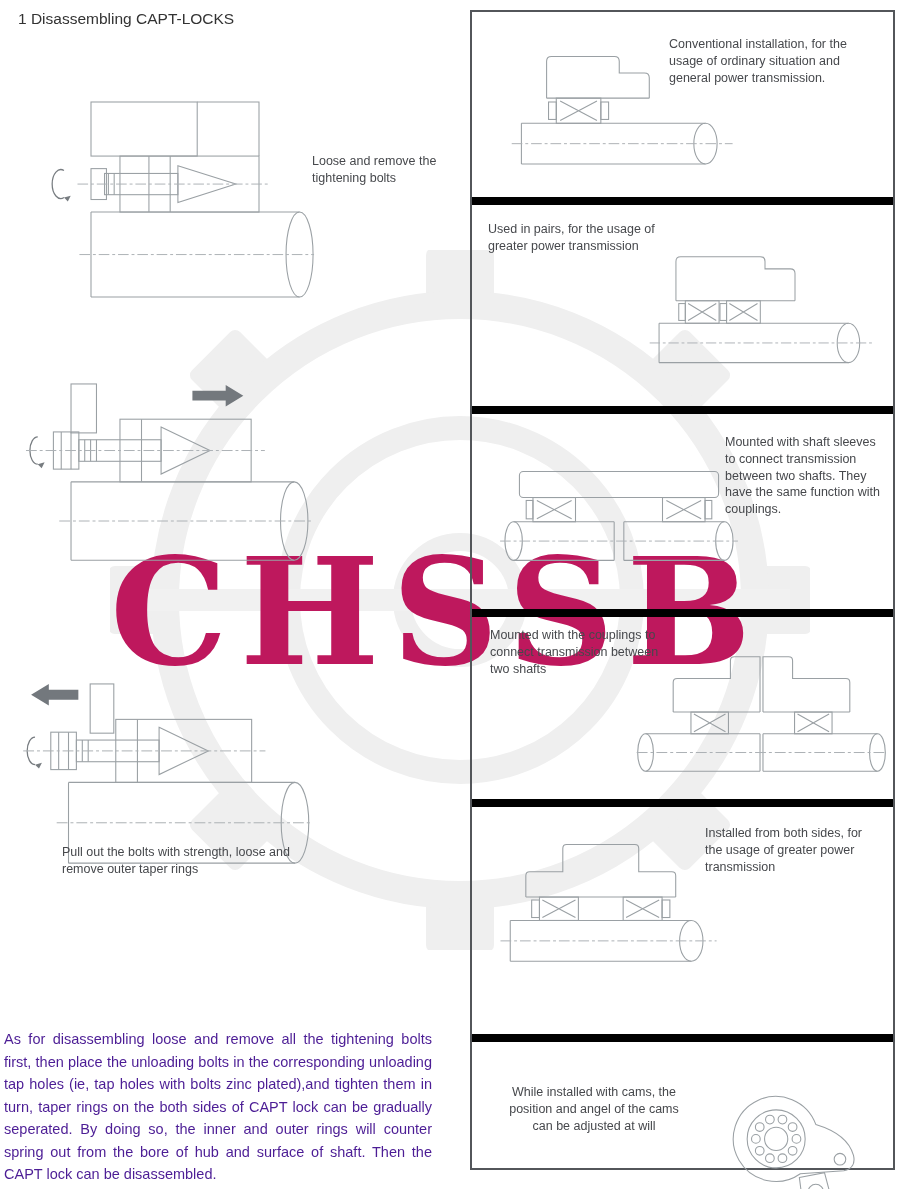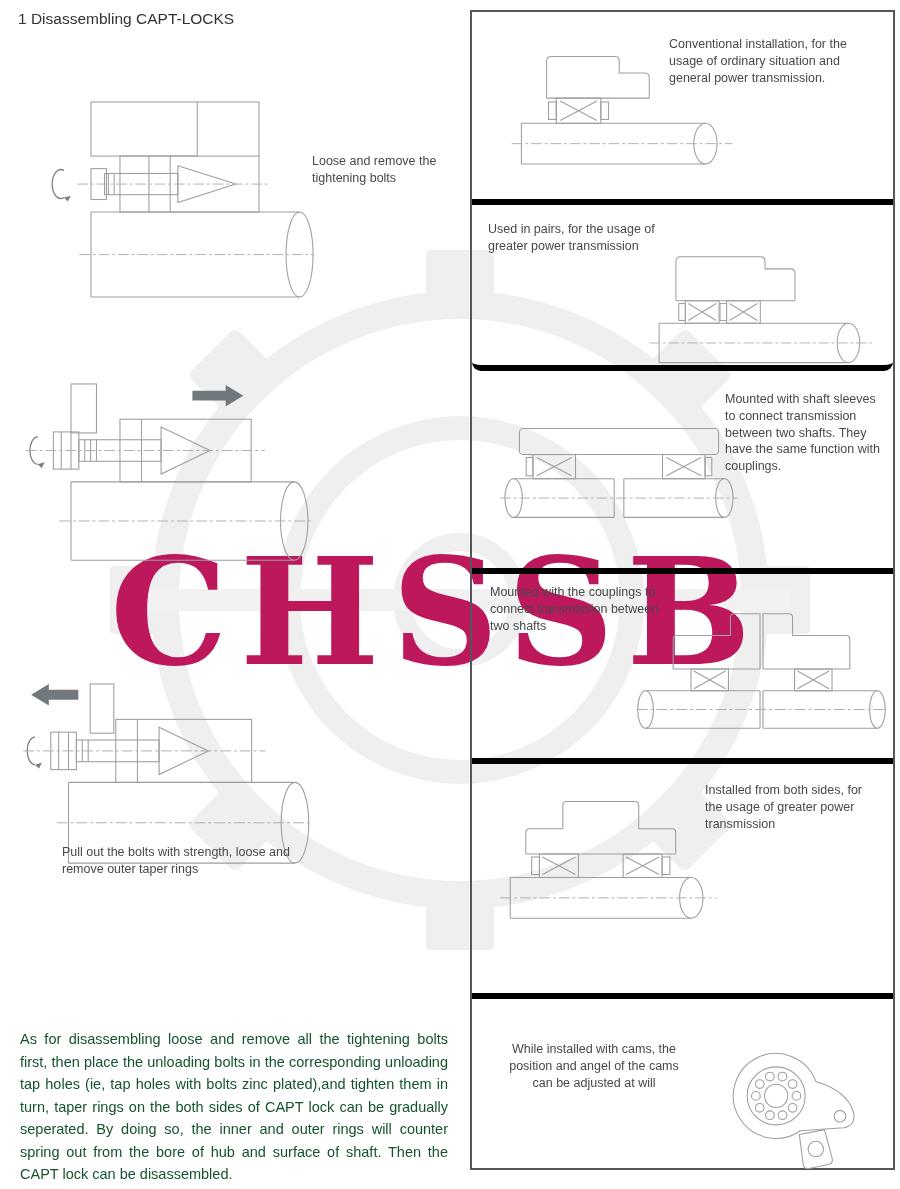--- a/index.html
+++ b/index.html
@@ -19,38 +19,38 @@
     letter-spacing:12px; color:#be185d; line-height:1;
   }
 
   
   .title { position:absolute; left:18px; top:10px; font-size:15.5px; font-weight:400; color:#333; z-index:2; }
   .caption { position:absolute; font-size:12.5px; line-height:1.34; color:#46484c; z-index:2; }
   .cap-step1 { left:312px; top:153px; width:150px; }
   .cap-step2 { left:62px; top:576px; width:285px; }
   .cap-step3 { left:62px; top:844px; width:270px; }
   .paragraph {
-    position:absolute; left:20px; top:1028px; width:428px; z-index:2;
-    font-size:14.5px; line-height:22.5px; text-align:justify; color:#14532d;
+    position:absolute; left:4px; top:1028px; width:428px; z-index:2;
+    font-size:14.5px; line-height:22.5px; text-align:justify; color:#4c1d95;
   }
 
   
   .fig { position:absolute; z-index:1; }
   .la { stroke:#9aa0a4; stroke-width:1.1; fill:none; }
   .cl { stroke:#abb0b4; stroke-width:1; fill:none; stroke-dasharray:11 3 3 3; }
   .dk { fill:#73787d; stroke:none; }
 
   
   .right-panel {
     position:absolute; left:470px; top:10px; width:425px; height:1160px;
     border:2px solid #53565a; z-index:1; background:transparent;
   }
-  .prow { position:relative; width:100%; border-bottom:6px solid #000000; }
+  .prow { position:relative; width:100%; border-bottom:8px solid #000000; }
   .prow:last-child { border-bottom:none; }
-  .r1 { height:193px; } .r2 { height:166px;border-radius:9px; } .r3 { height:203px; }
+  .r1 { height:193px; } .r2 { height:209px; } .r3 { height:203px; }
   .r4 { height:190px; } .r5 { height:235px; } .r6 { height:197px;text-align:center; }
   .prow .caption { position:absolute; }
 </style>
 </head>
 <body>
 
 <svg width="0" height="0" style="position:absolute" aria-hidden="true">
   <defs>
     <pattern id="hatch" width="6" height="6" patternUnits="userSpaceOnUse" patternTransform="rotate(45)">
       <line x1="3" y1="0" x2="3" y2="6" stroke="#b8bcbf" stroke-width="1.2"></line>

